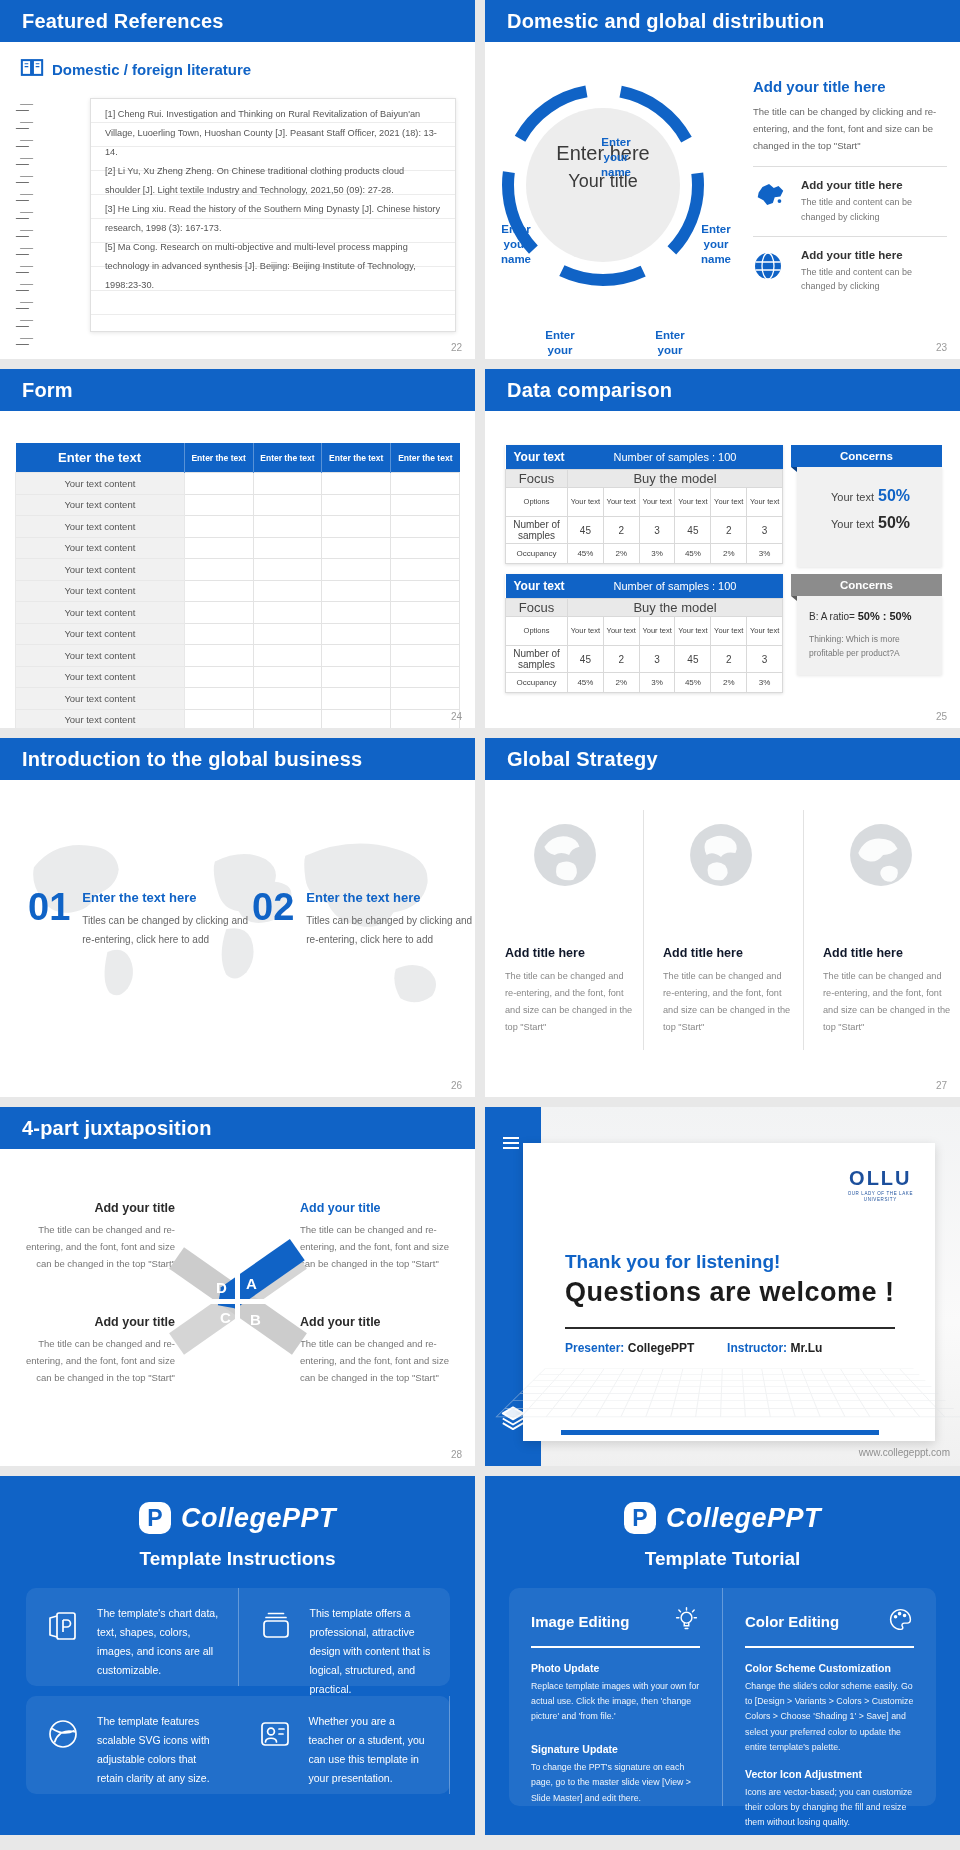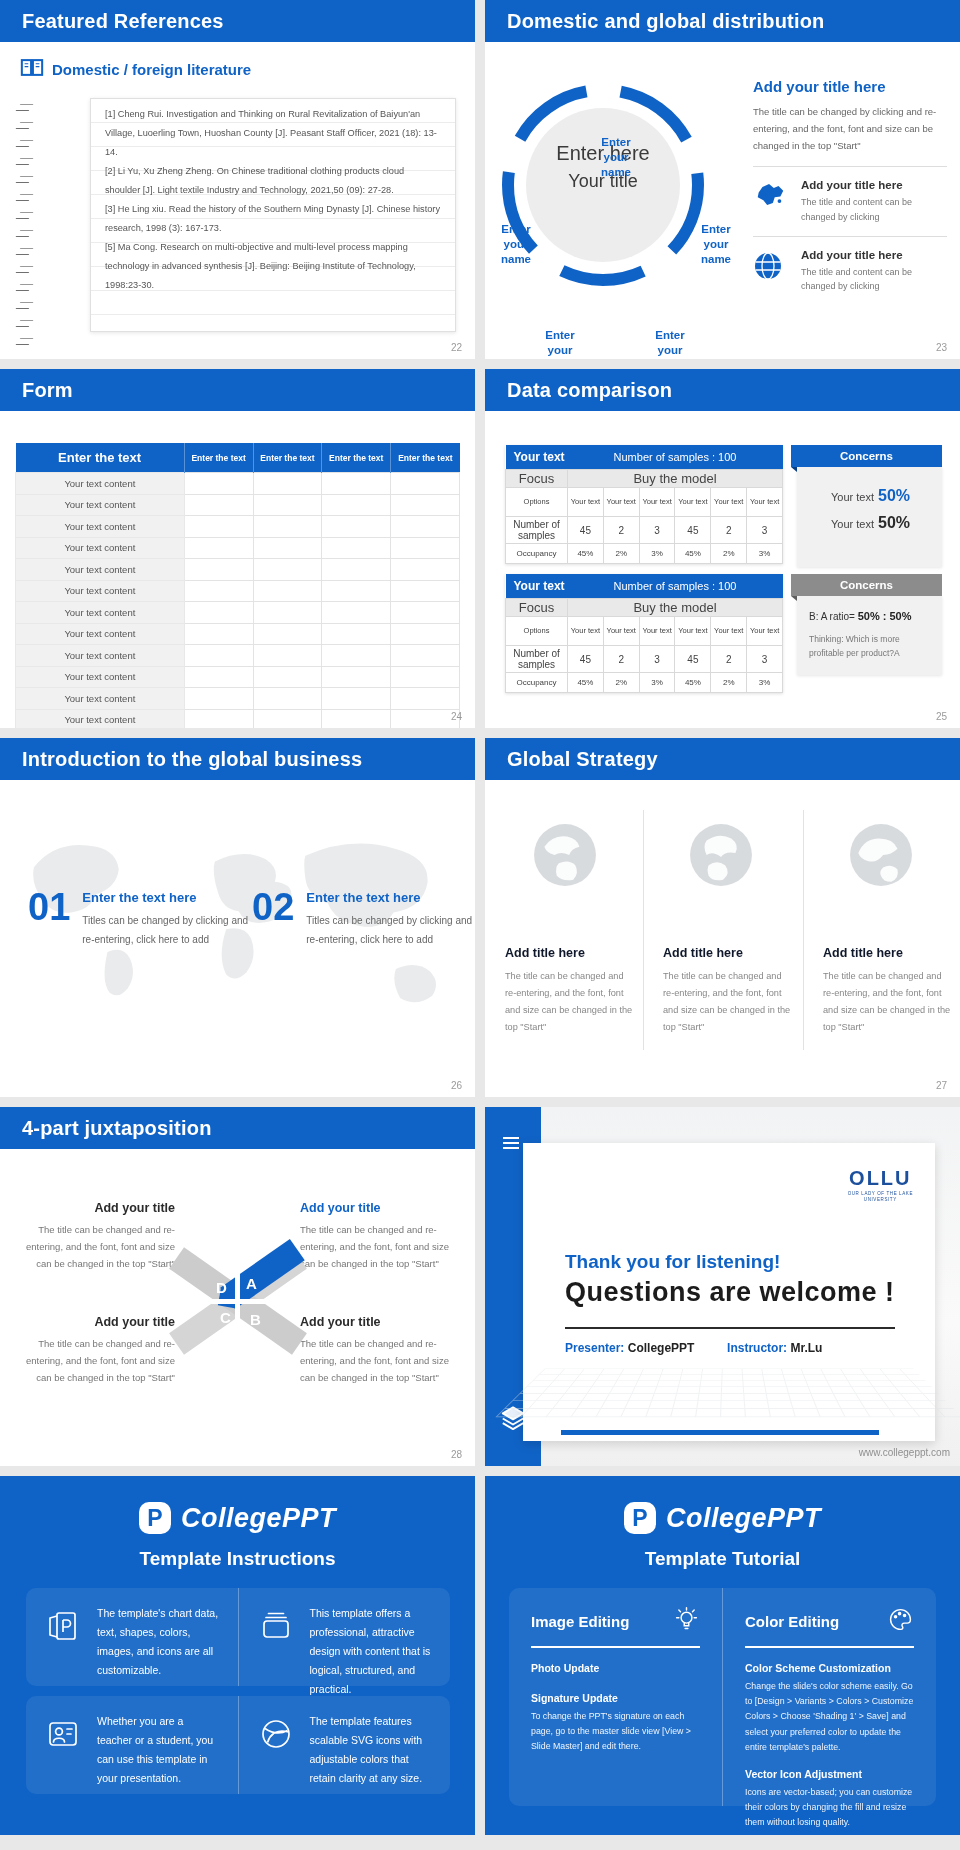--- a/index.html
+++ b/index.html
@@ -646,43 +646,43 @@
                 <rect x="6" y="13" width="24" height="16" rx="3"></rect>
                 <path d="M8 9.5 h20 M10.5 5.5 h15"></path>
               </g>
             </svg>
         </span>
         <div class="ins-txt">This template offers a professional, attractive design with content that is logical, structured, and practical.</div>
       </div>
     </div>
 
     <div class="ins-box ins-b2">
+      <div class="ins-half">
+        <span class="ins-ic">
+          <svg width="38" height="36" viewBox="0 0 36 36">
+              <g stroke="#fff" stroke-width="1.7" fill="none">
+                <circle cx="18" cy="18" r="13"></circle>
+                <path d="M7 12.5 c7.5 5 15 6 22.5 2 M9.5 26.5 c3-9.5 10.5-13.5 21-10.5"></path>
+              </g>
+            </svg>
+        </span>
+        <div class="ins-txt">The template features scalable SVG icons with adjustable colors that retain clarity at any size.</div>
+      </div>
       <div class="ins-half first">
         <span class="ins-ic">
           <svg width="38" height="36" viewBox="0 0 36 36">
               <g stroke="#fff" stroke-width="1.7" fill="none" stroke-linecap="round">
                 <rect x="5" y="7" width="26" height="22" rx="3"></rect>
                 <circle cx="14" cy="15.5" r="3.4"></circle>
                 <path d="M8.5 26 c0-5 11-5 11 0"></path>
                 <path d="M22 13 h5 M22 18 h4"></path>
               </g>
             </svg>
         </span>
         <div class="ins-txt">Whether you are a teacher or a student, you can use this template in your presentation.</div>
-      </div>
-      <div class="ins-half">
-        <span class="ins-ic">
-          <svg width="38" height="36" viewBox="0 0 36 36">
-              <g stroke="#fff" stroke-width="1.7" fill="none">
-                <circle cx="18" cy="18" r="13"></circle>
-                <path d="M7 12.5 c7.5 5 15 6 22.5 2 M9.5 26.5 c3-9.5 10.5-13.5 21-10.5"></path>
-              </g>
-            </svg>
-        </span>
-        <div class="ins-txt">The template features scalable SVG icons with adjustable colors that retain clarity at any size.</div>
       </div>
     </div>
   </div>
 
   <div class="slide blue-slide" style="left:485px;top:1476px;">
     <div class="brand-row">
       <span class="p-badge">P</span>
       <span class="brand-name">CollegePPT</span>
     </div>
     <div class="blue-head">Template Tutorial</div>
@@ -696,20 +696,21 @@
                 <g stroke="#fff" stroke-width="1.6" fill="none" stroke-linecap="round">
                   <circle cx="15" cy="13" r="6"></circle>
                   <path d="M12.5 19 v3 h5 v-3 M13.5 25 h3"></path>
                   <path d="M15 2 v2.5 M4 13 h2.5 M23.5 13 h2.5 M6.5 4.5 l1.8 1.8 M23.5 4.5 l-1.8 1.8"></path>
                 </g>
               </svg>
           </span>
         </div>
         <div class="tut-rule"></div>
         <div class="tut-sub">Photo Update</div>
+        <div class="tut-body">Replace template images with your own for actual use. Click the image, then 'change picture' and 'from file.'</div>
         <div class="tut-sub" style="margin-top:18px;">Signature Update</div>
         <div class="tut-body">To change the PPT's signature on each page, go to the master slide view [View &gt; Slide Master] and edit there.</div>
       </div>
       <div class="tut-col">
         <div class="tut-headrow">
           <h3>Color Editing</h3>
           <span>
             <svg width="27" height="27" viewBox="0 0 30 30">
                 <g stroke="#fff" stroke-width="1.6" fill="none">
                   <path d="M15 4 a11 11 0 1 0 0 22 c3 0 3-2 2-3.5 c-1-1.5 0-3.5 2.5-3.5 h3 c2 0 3.5-1.5 3.5-4 a11 11 0 0 0 -11-11z"></path>

